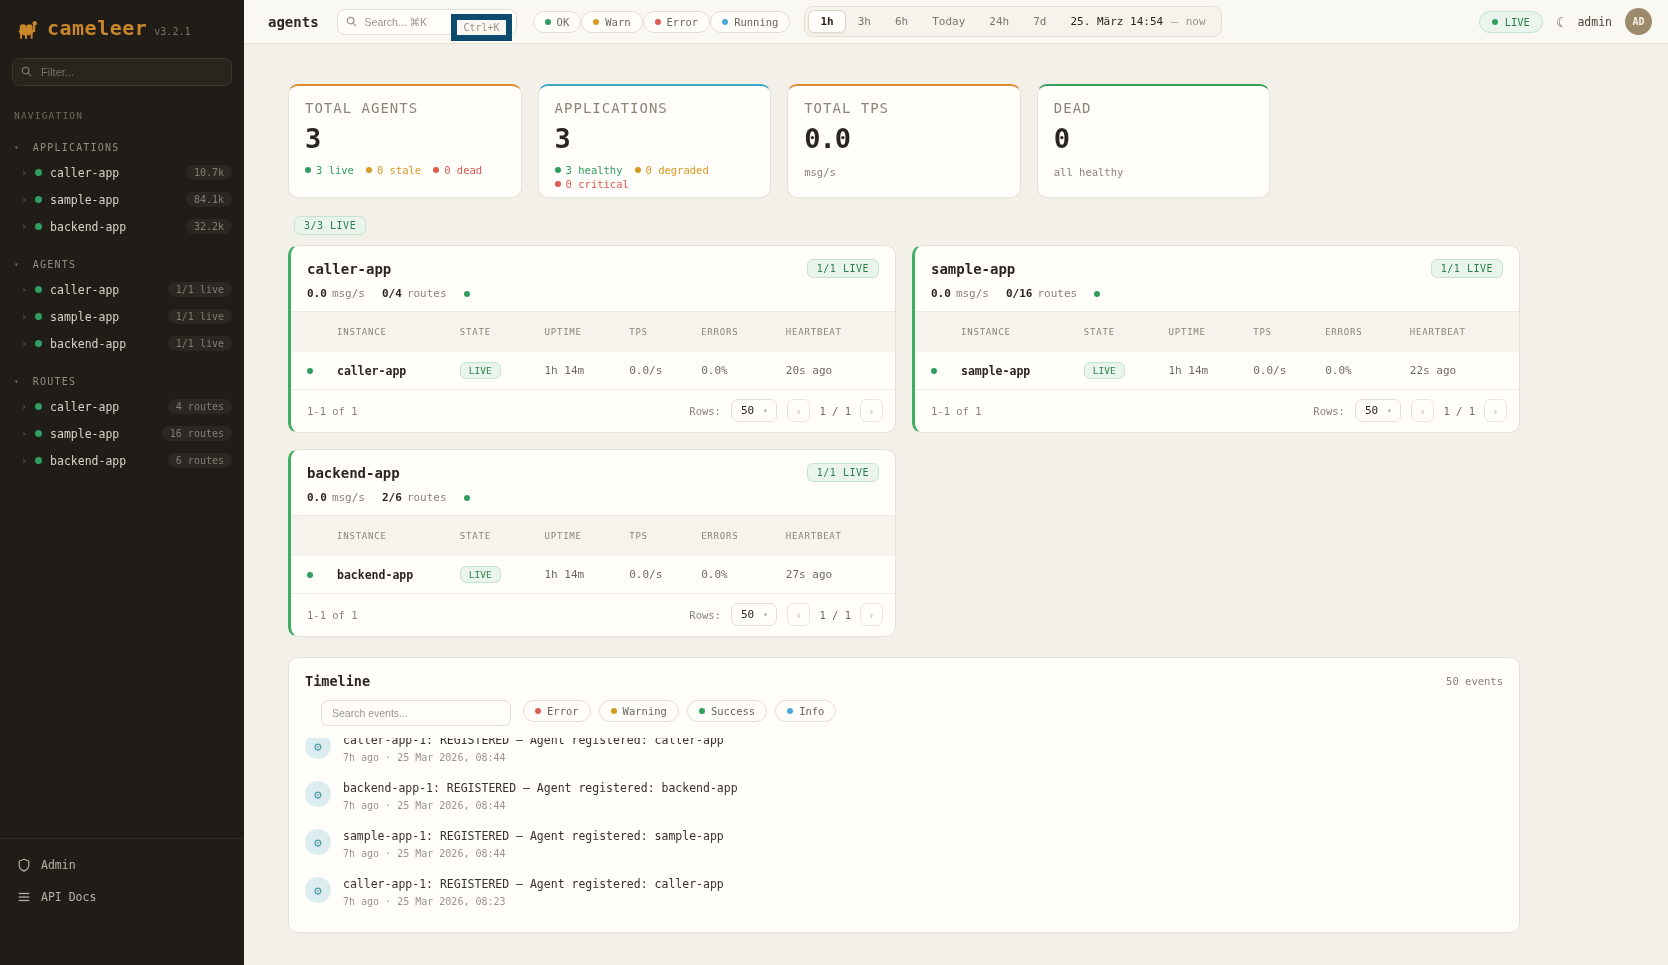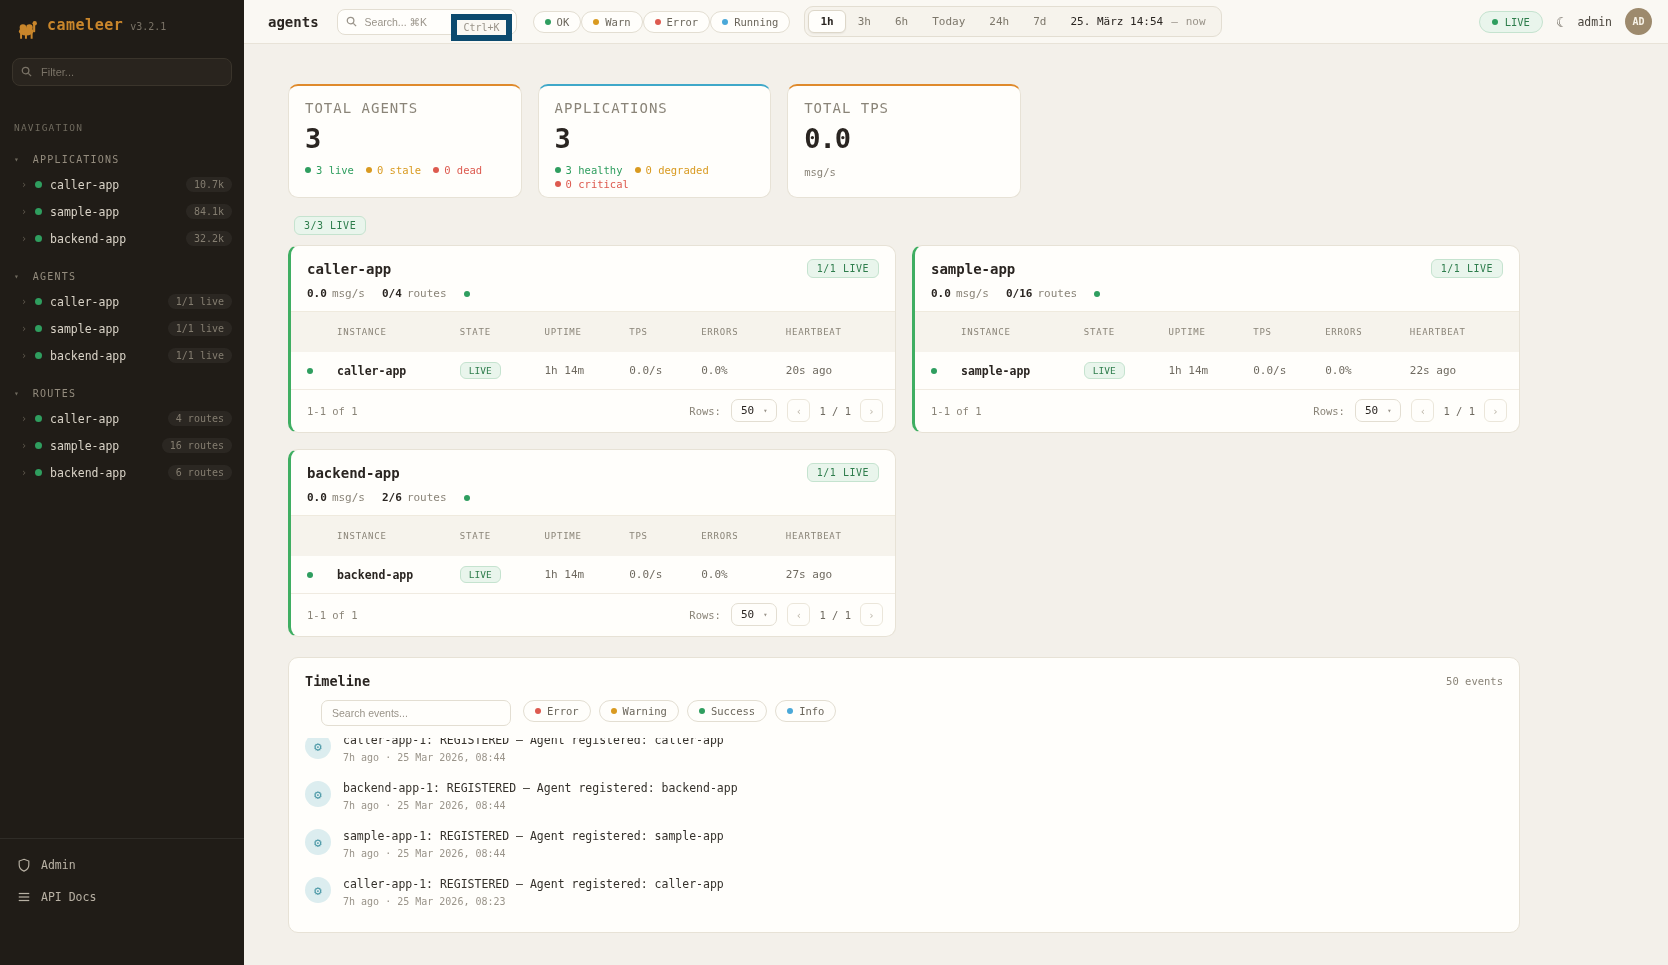--- a/index.html
+++ b/index.html
@@ -15,23 +15,23 @@
   button{font:inherit;background:none;border:none;cursor:pointer;color:inherit}
   input{font-family:Liberation Sans, sans-serif;outline:none}
   .dot{display:inline-block;width:7px;height:7px;border-radius:50%;background:currentColor;flex:none}
   .dot.sm{width:6px;height:6px}
   .c-green{color:var(--green)} .c-amber{color:var(--amber)} .c-red{color:var(--red)} .c-blue{color:var(--blue)}
 
   
   .sidebar{position:fixed;left:0;top:0;width:244px;height:965px;background:var(--side-bg);display:flex;flex-direction:column;z-index:10}
   .logo-row{display:flex;align-items:baseline;gap:7px;padding:16px 14px 12px}
   .logo-row svg{align-self:center}
-  .logo-name{color:var(--gold);font-weight:bold;font-size:15px;letter-spacing:.5px}
+  .logo-name{color:var(--gold);font-weight:bold;font-size:20px;letter-spacing:.5px}
   .logo-ver{color:#7a7367;font-size:10px}
-  .filter-wrap{margin:4px 12px 32px;position:relative}
+  .filter-wrap{margin:4px 12px 20px;position:relative}
   .filter-wrap svg{position:absolute;left:9px;top:8px}
   .filter-input{width:100%;background:#29241e;border:1px solid #3a342b;border-radius:8px;padding:7px 10px 7px 28px;color:var(--side-tx);font-size:11px}
   .filter-input::placeholder{color:#7a7367}
   .nav-label{padding:4px 14px 2px;font-size:9.5px;color:#6f6a5e;letter-spacing:1.2px}
   .nav-section{margin-top:16px}
   .nav-sec-head{display:flex;align-items:center;gap:14px;padding:3px 14px 6px;cursor:pointer}
   .sec-caret{color:#6f6a5e;font-size:8px}
   .sec-title{color:#948c7e;font-size:10px;letter-spacing:1.2px}
   .nav-item{display:flex;align-items:center;gap:8px;padding:6px 12px 6px 21px;cursor:pointer;color:var(--side-tx);font-size:11.5px}
   .chev{color:#5f594e;font-size:10px}
@@ -327,20 +327,25 @@
             <i class="dot sm"></i>
             <span>0 critical</span>
           </span>
       </div>
     </div>
     <div class="stat acc-orange">
       <div class="stat-label">TOTAL TPS</div>
       <div class="stat-value">0.0</div>
       <div class="stat-sub">msg/s</div>
     </div>
+    <div class="stat acc-green">
+      <div class="stat-label">DEAD</div>
+      <div class="stat-value">0</div>
+      <div class="stat-sub">all healthy</div>
+    </div>
   </div>
 
   <span class="live-summary">3/3 LIVE</span>
 
   <div class="apps">
 
     <section class="app-card">
       <div class="app-head">
         <span class="app-name">caller-app</span>
         <span class="live-badge">1/1 LIVE</span>

